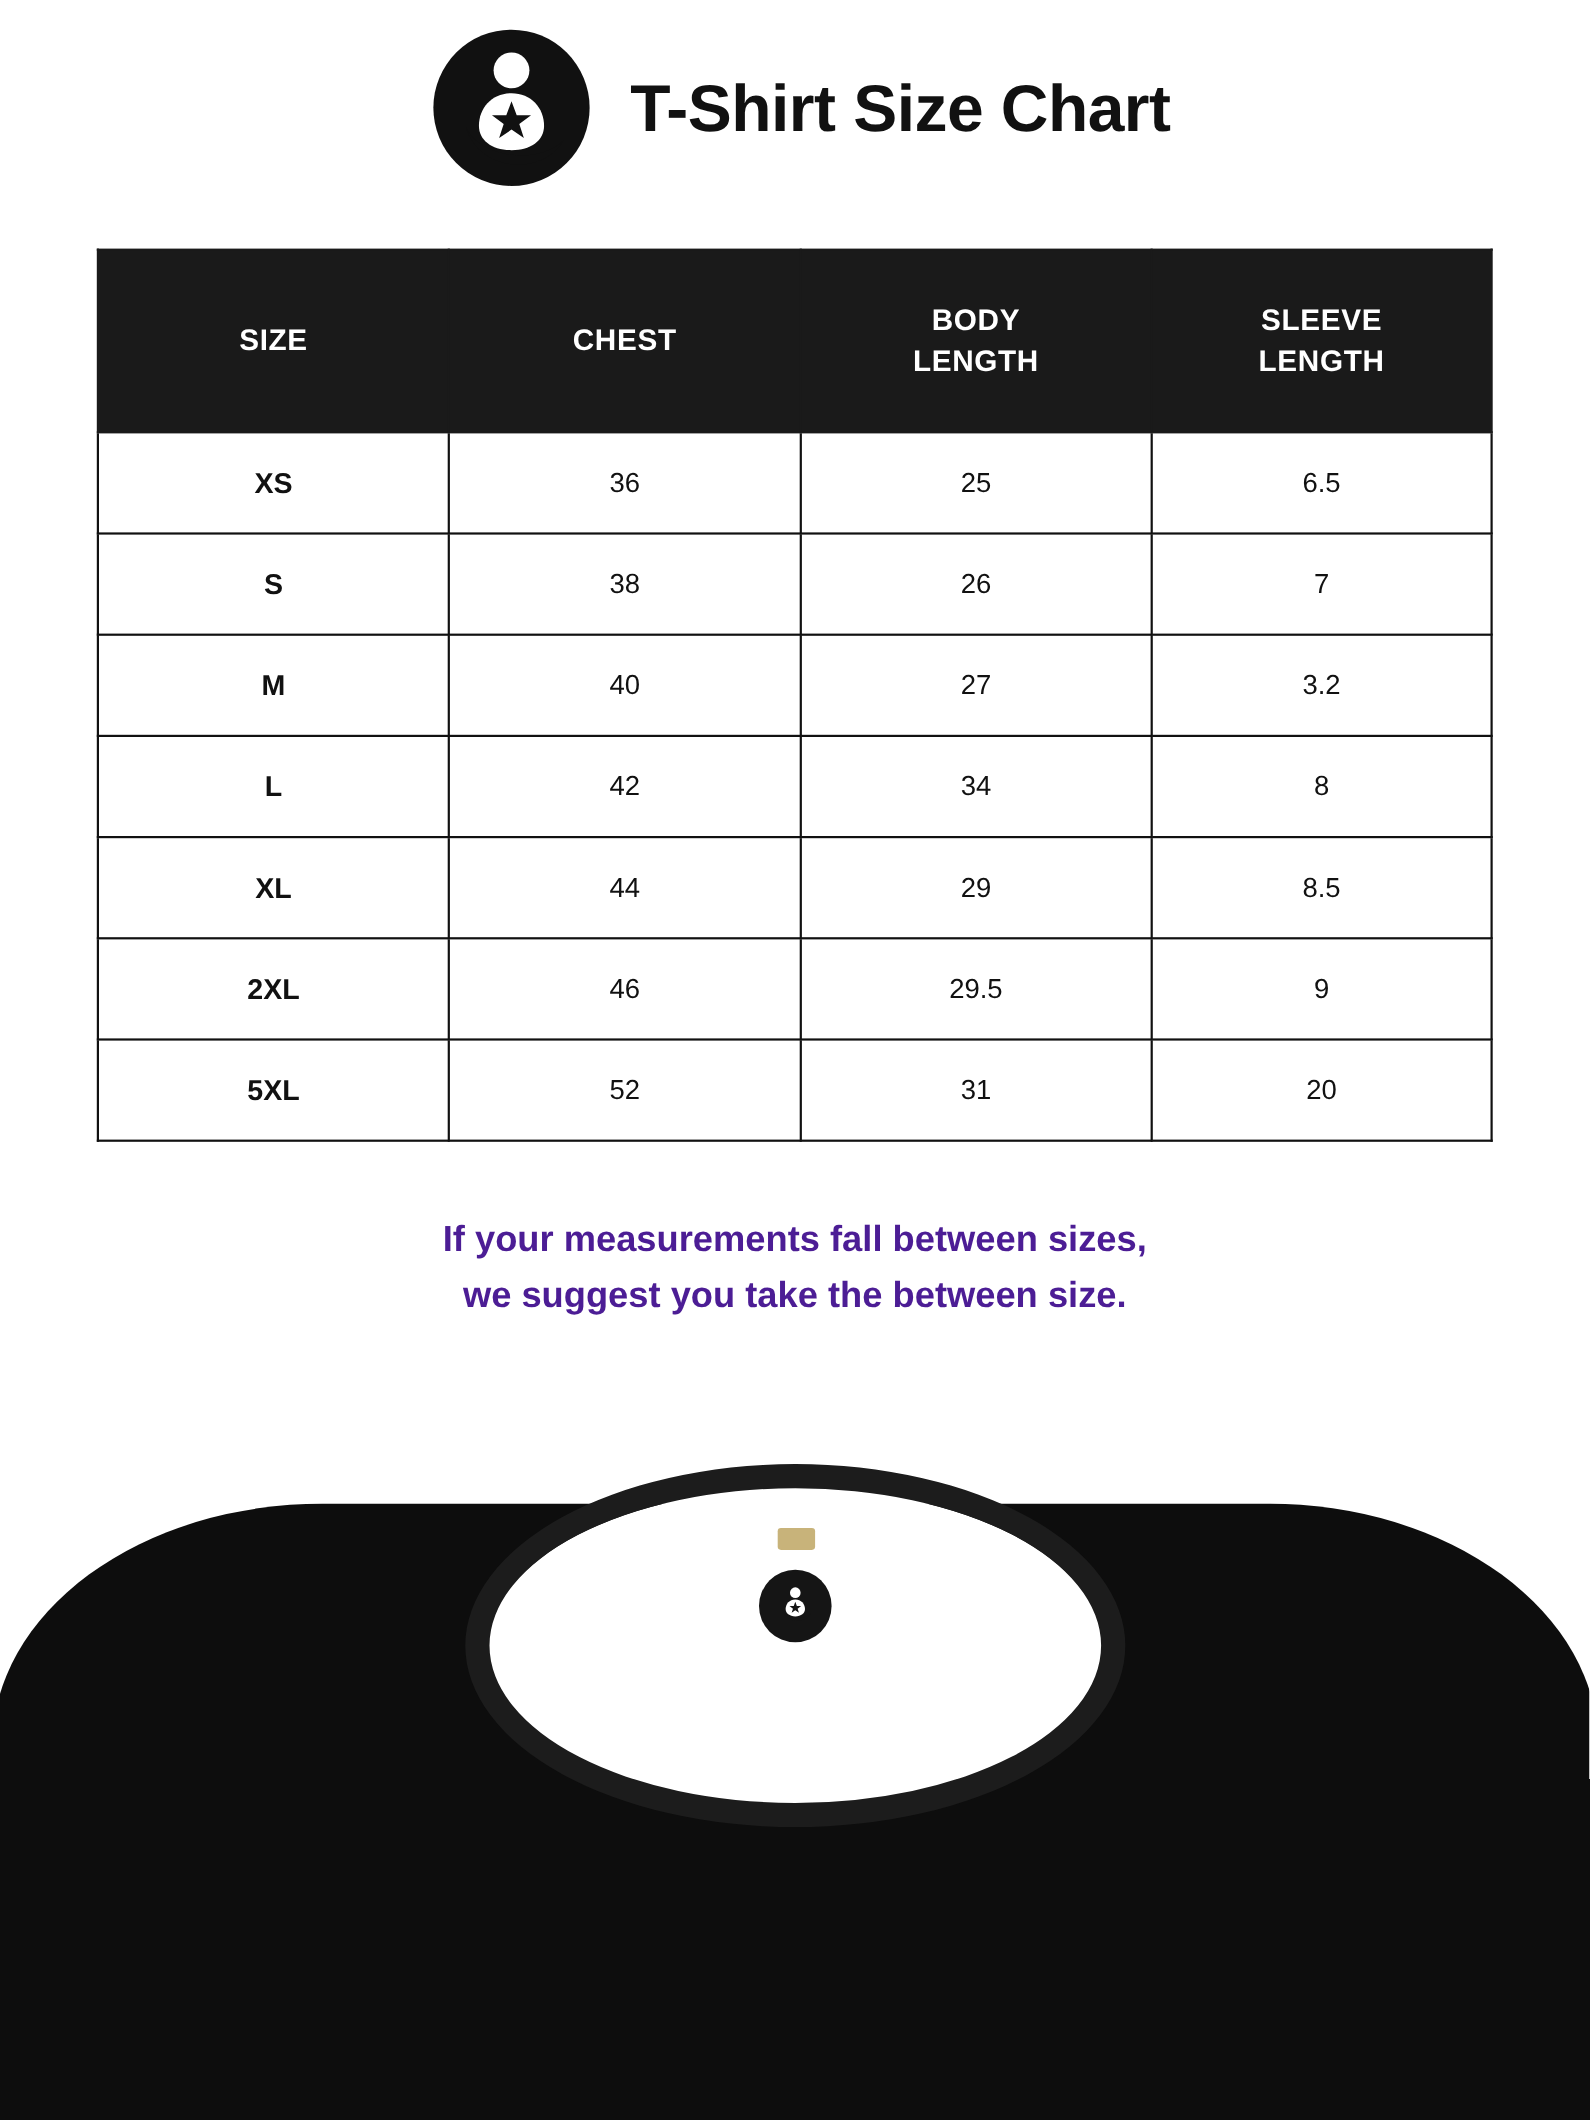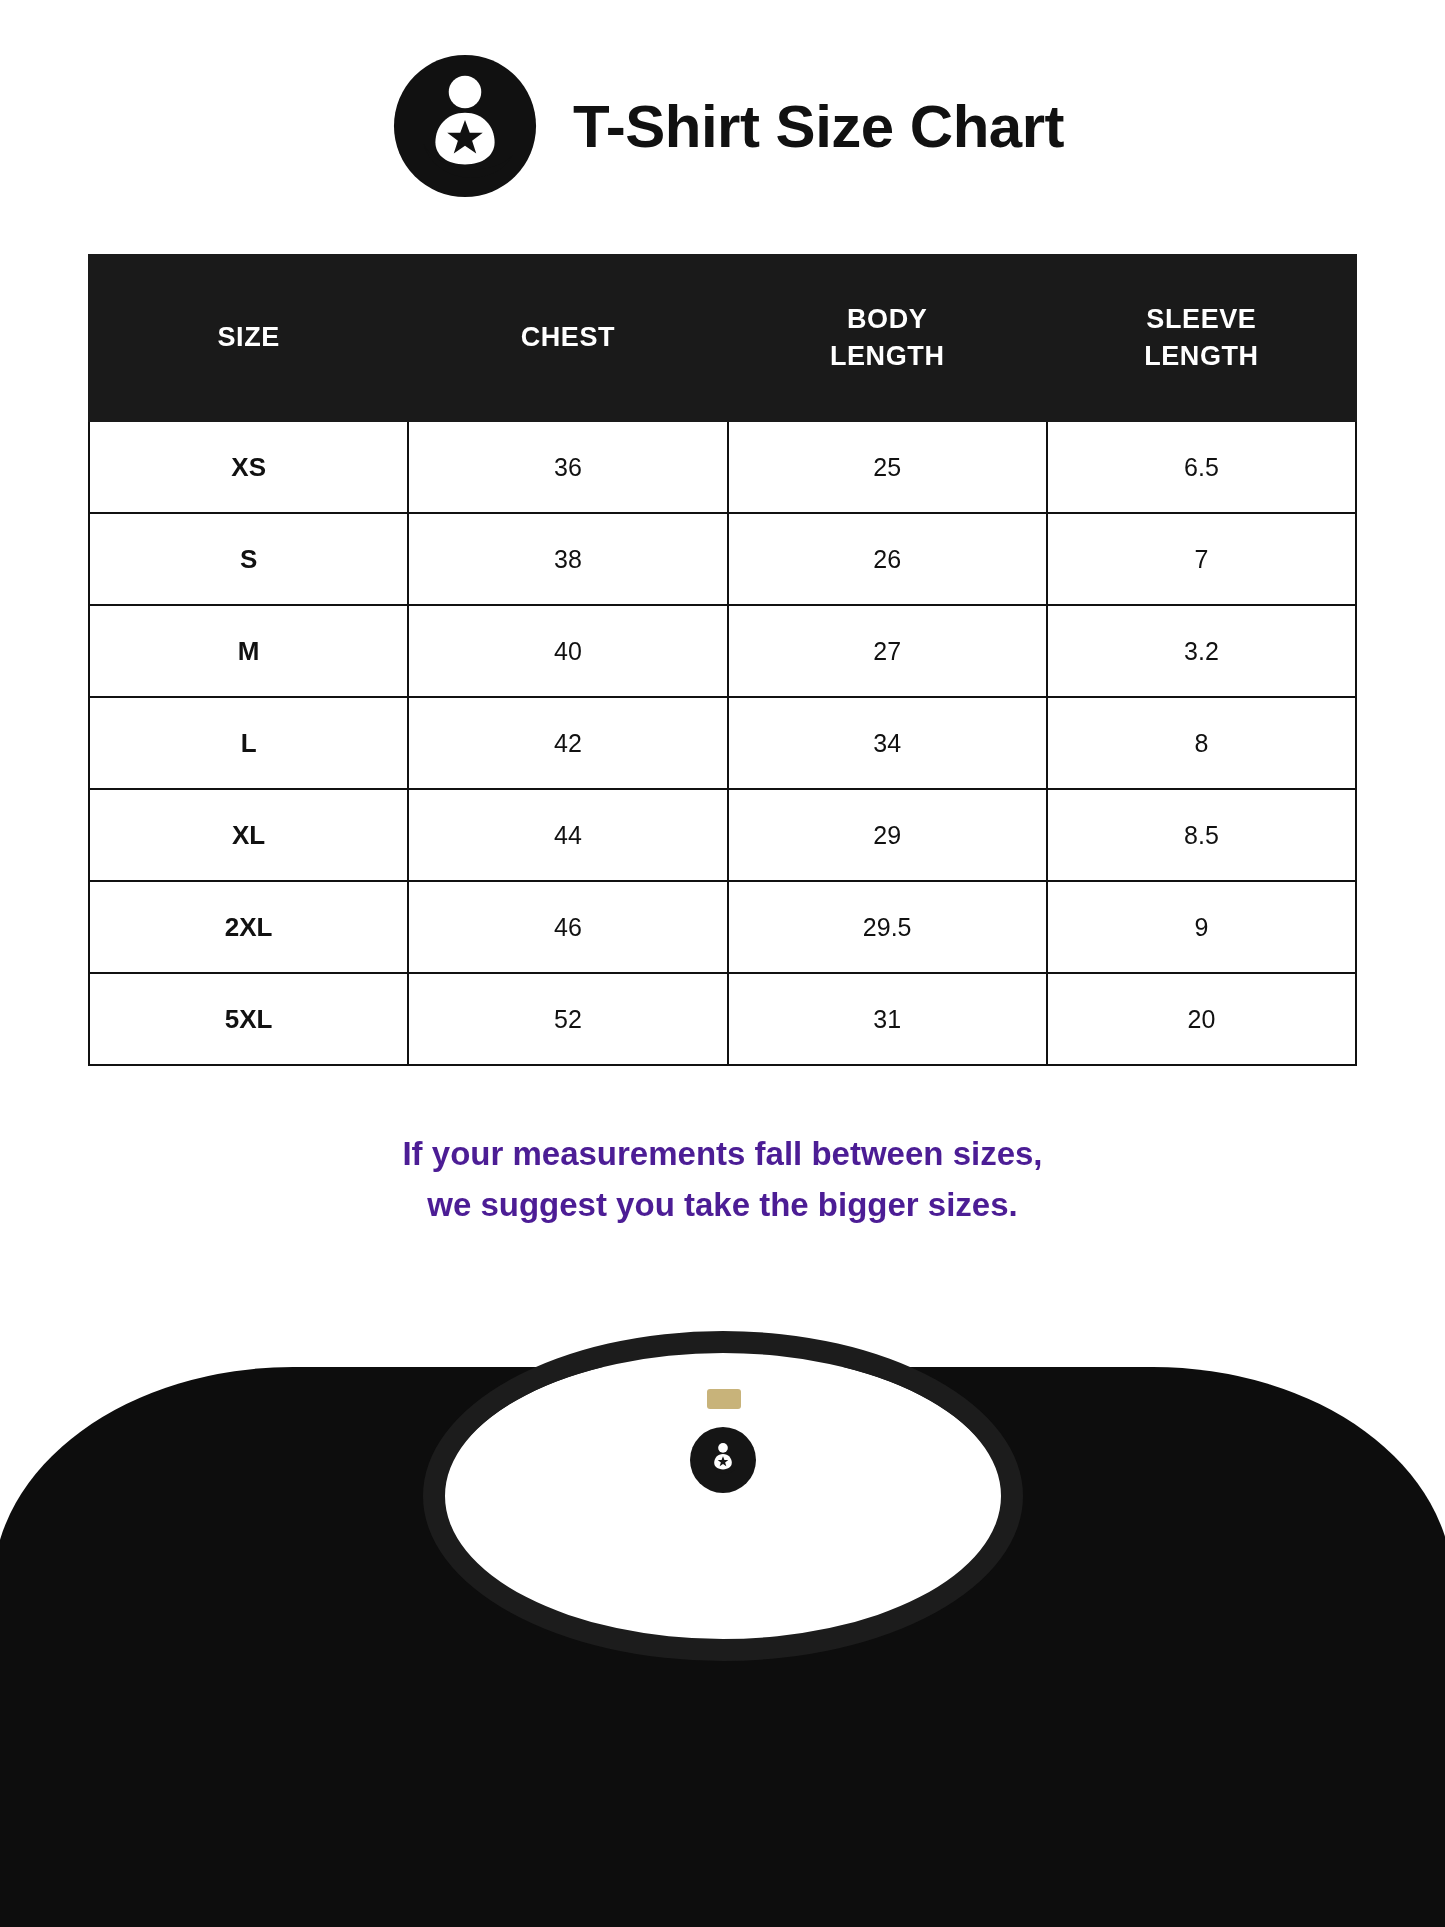--- a/index.html
+++ b/index.html
@@ -15,21 +15,21 @@
     overflow: hidden;
     position: relative;
   }
 
   
   .header {
     display: flex;
     align-items: center;
     justify-content: center;
     gap: 34px;
-    padding-top: 52px;
+    padding-top: 24px;
     padding-left: 10px;
   }
   .brand-logo {
     width: 148px;
     height: 148px;
     flex: 0 0 auto;
   }
   .page-title {
     font-size: 60px;
     font-weight: bold;
@@ -245,21 +245,21 @@
         <td>52</td>
         <td>31</td>
         <td>20</td>
       </tr>
     </tbody>
   </table>
 </div>
 
 <div class="note">
   <span class="note-line">If your measurements fall between sizes,</span>
-  <span class="note-line">we suggest you take the bigger sizes.</span>
+  <span class="note-line">we suggest you take the between size.</span>
 </div>
 
 <div class="shirt-area">
   <div class="shirt-body"></div>
   <div class="collar-inner"></div>
   <div class="neck-rib"></div>
   <div class="shirt-tag"></div>
   <div class="shirt-badge">
     <span>
       <svg viewBox="0 0 100 100" aria-hidden="true">

